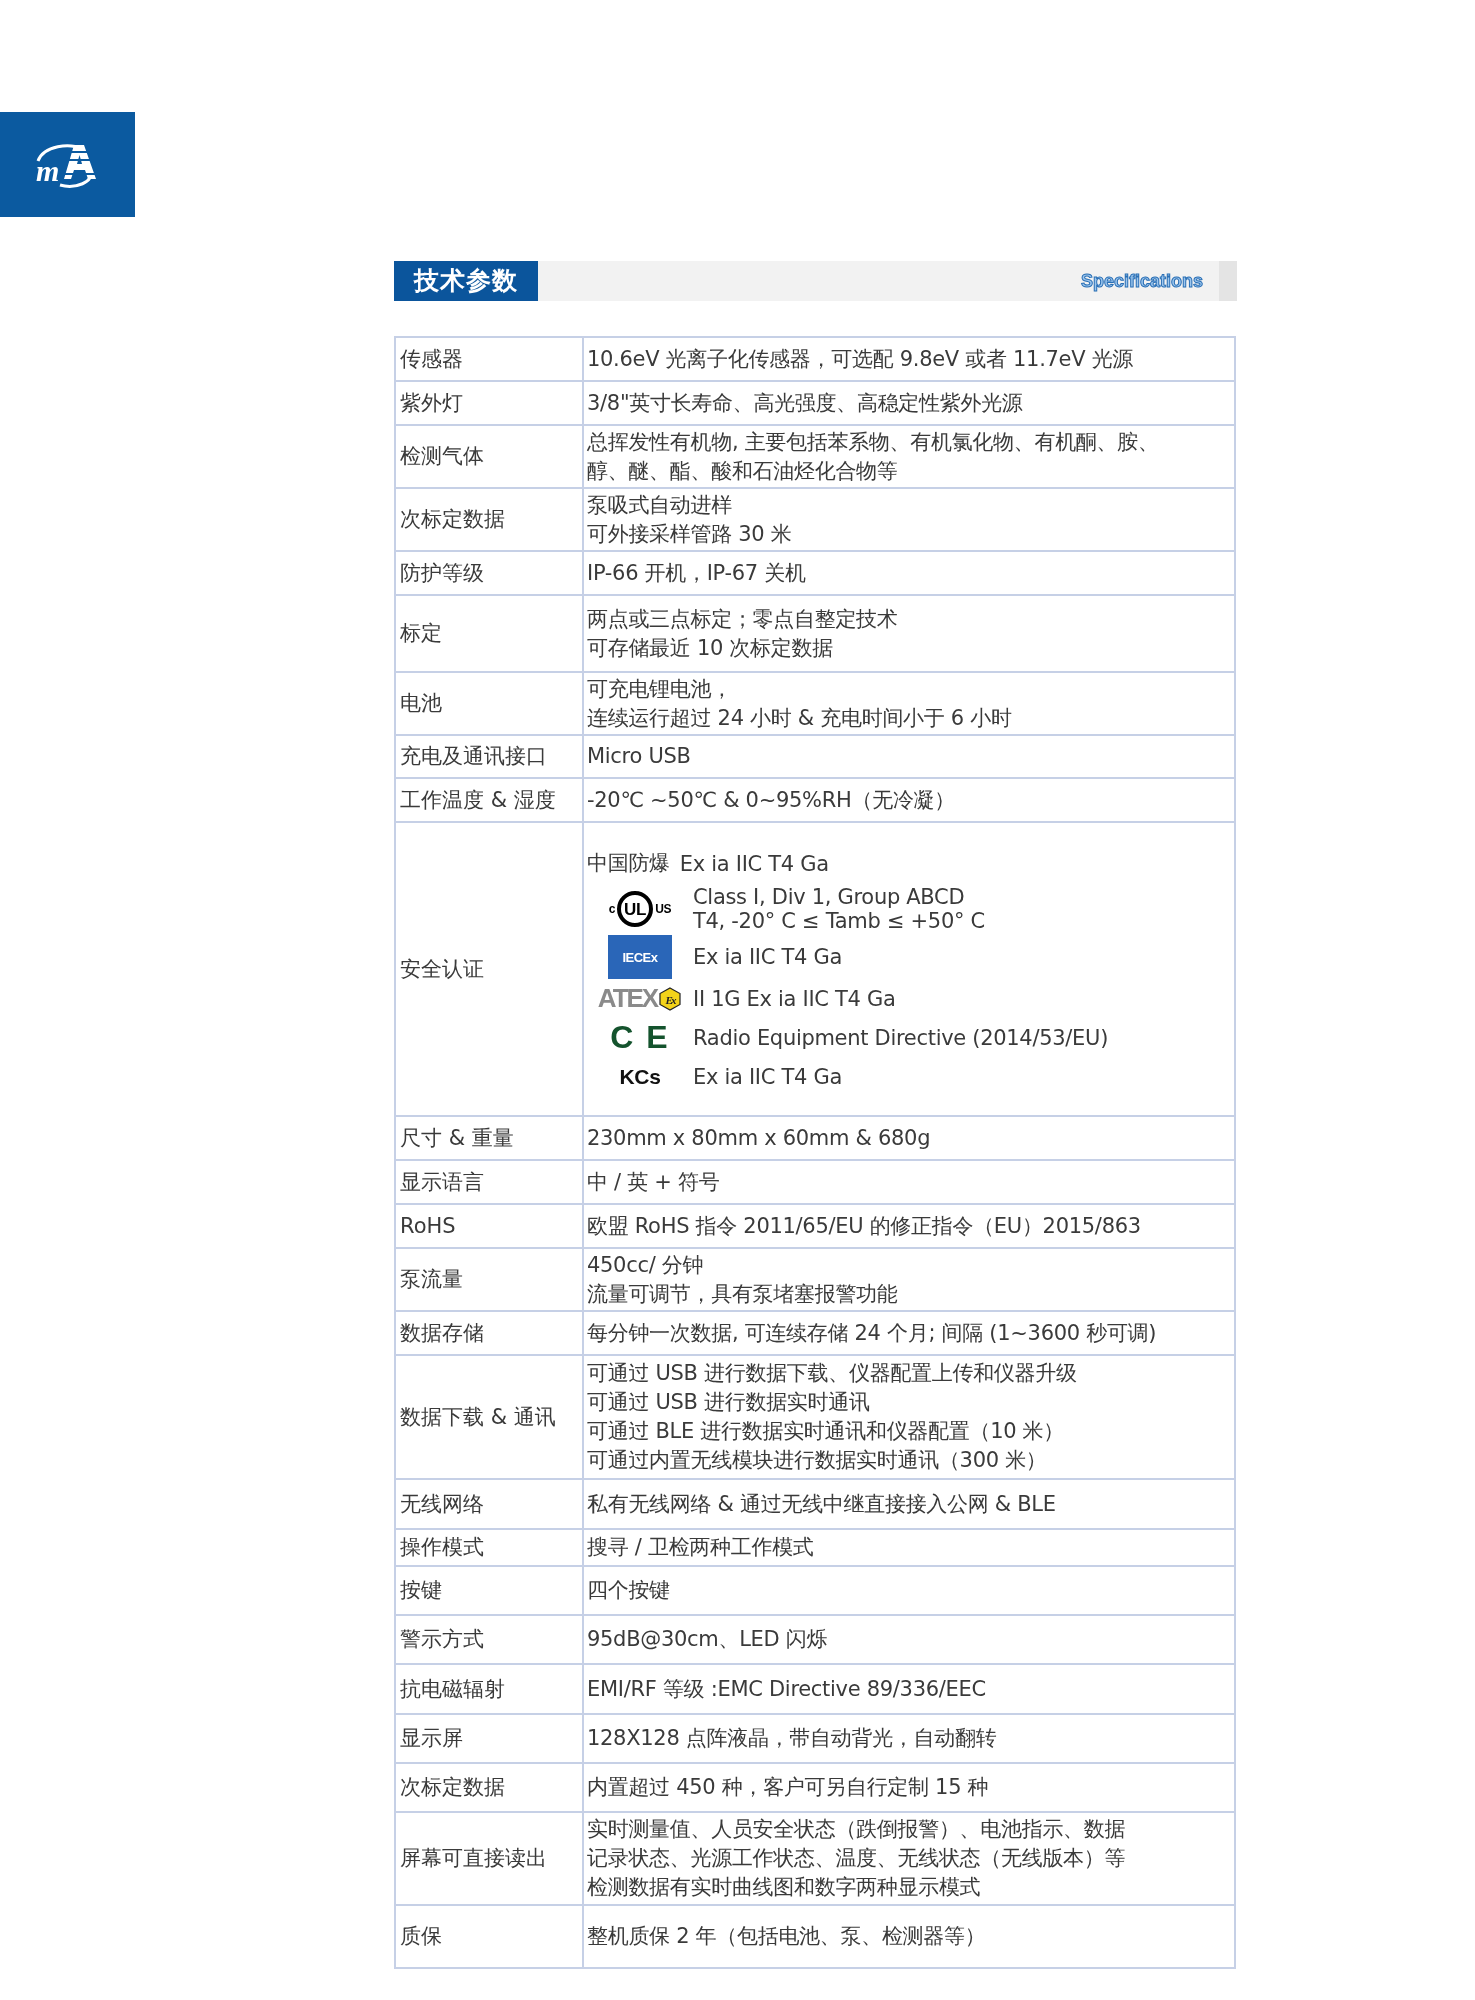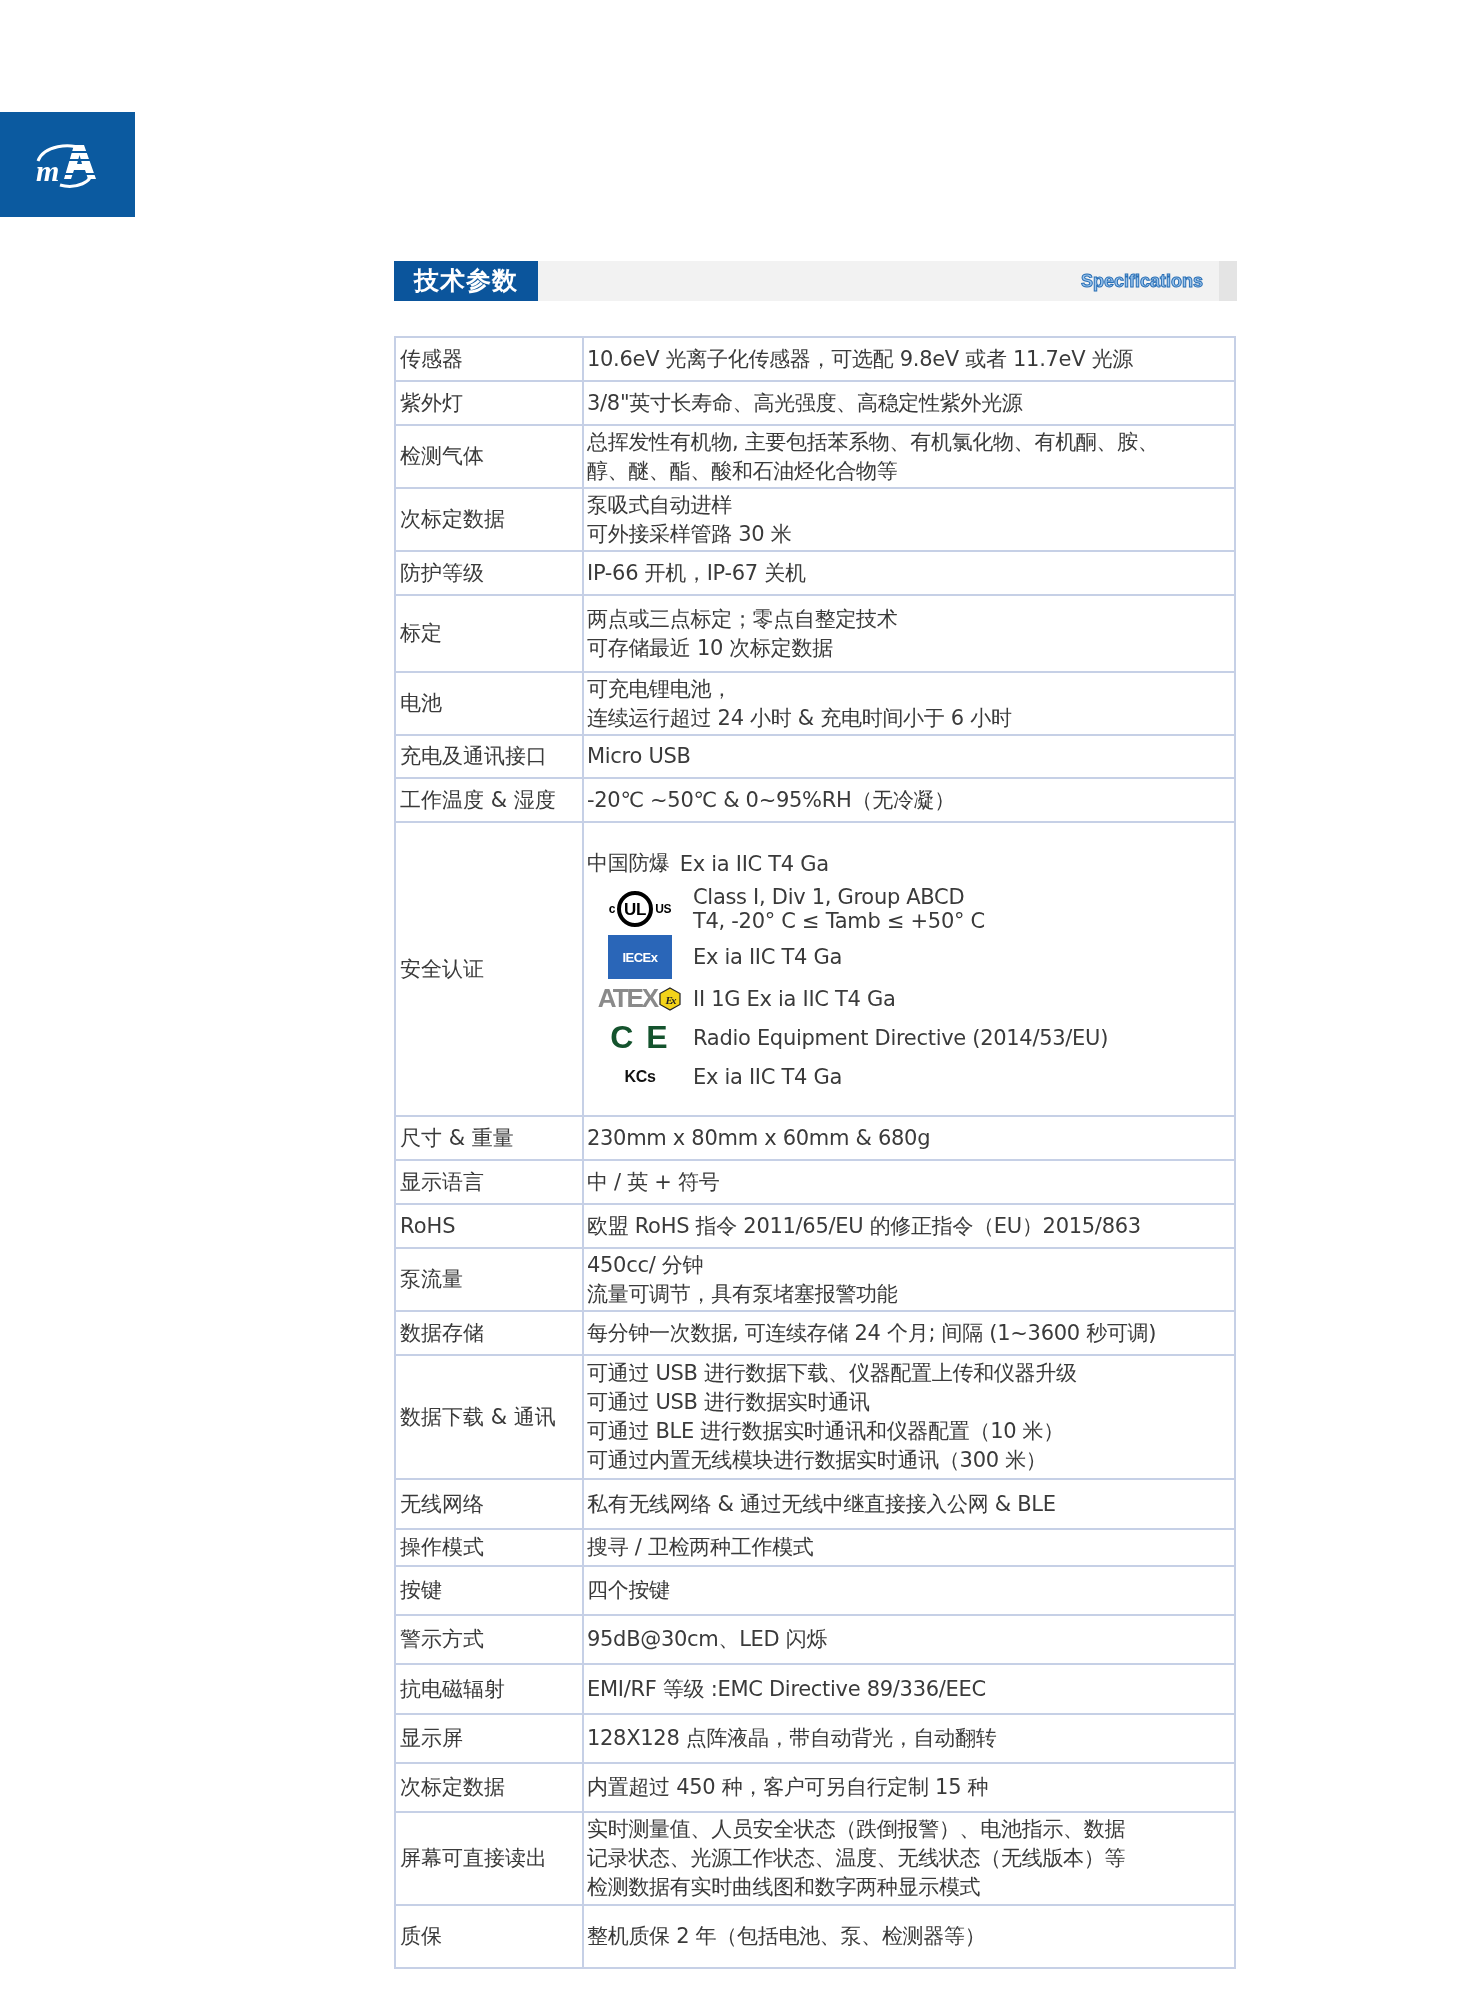--- a/index.html
+++ b/index.html
@@ -58,21 +58,21 @@
     display: flex; align-items: center; justify-content: center; font-size: 17px; margin: 0 2px; }
   .ul-logo .side { font-size: 12px; }
 
   .iecex { width: 64px; height: 44px; background: #2a66b8; color: #fff;
     font-family: "Liberation Sans", sans-serif; font-weight: bold; font-size: 13px;
     display: flex; align-items: flex-start; justify-content: center; padding-top: 8px; letter-spacing: -0.5px; }
   .atex { display: flex; align-items: center; font-family: "Liberation Sans", sans-serif; font-weight: bold;
     font-size: 26px; color: #8a8a8a; letter-spacing: -2px; text-align: right; }
   .atex .hex { width: 24px; height: 24px; margin-left: 1px; }
   .ce { font-family: "Liberation Sans", sans-serif; font-size: 32px; color: #14532d; letter-spacing: 2px; font-weight: bold; }
-  .kcs { font-family: "Liberation Sans", sans-serif; font-weight: bold; font-size: 16px; color: #111; }
+  .kcs { font-family: "Liberation Sans", sans-serif; font-weight: bold; font-size: 21px; color: #111; }
 </style>
 </head>
 <body>
 
 <div class="logo-block">
   <svg viewBox="0 0 76 52">
     <path d="M8 22 C 14 6, 40 4, 52 10" stroke="#fff" stroke-width="3" fill="none"></path>
     <path d="M60 30 C 66 44, 44 50, 30 46" stroke="#fff" stroke-width="3" fill="none"></path>
     <text x="6" y="42" fill="#fff" font-family="Liberation Serif, serif" font-style="italic" font-weight="bold" font-size="30">m</text>
     <polygon points="44,6 54,6 66,40 58,40 55,31 44,31 41,40 34,40" fill="#fff"></polygon>

